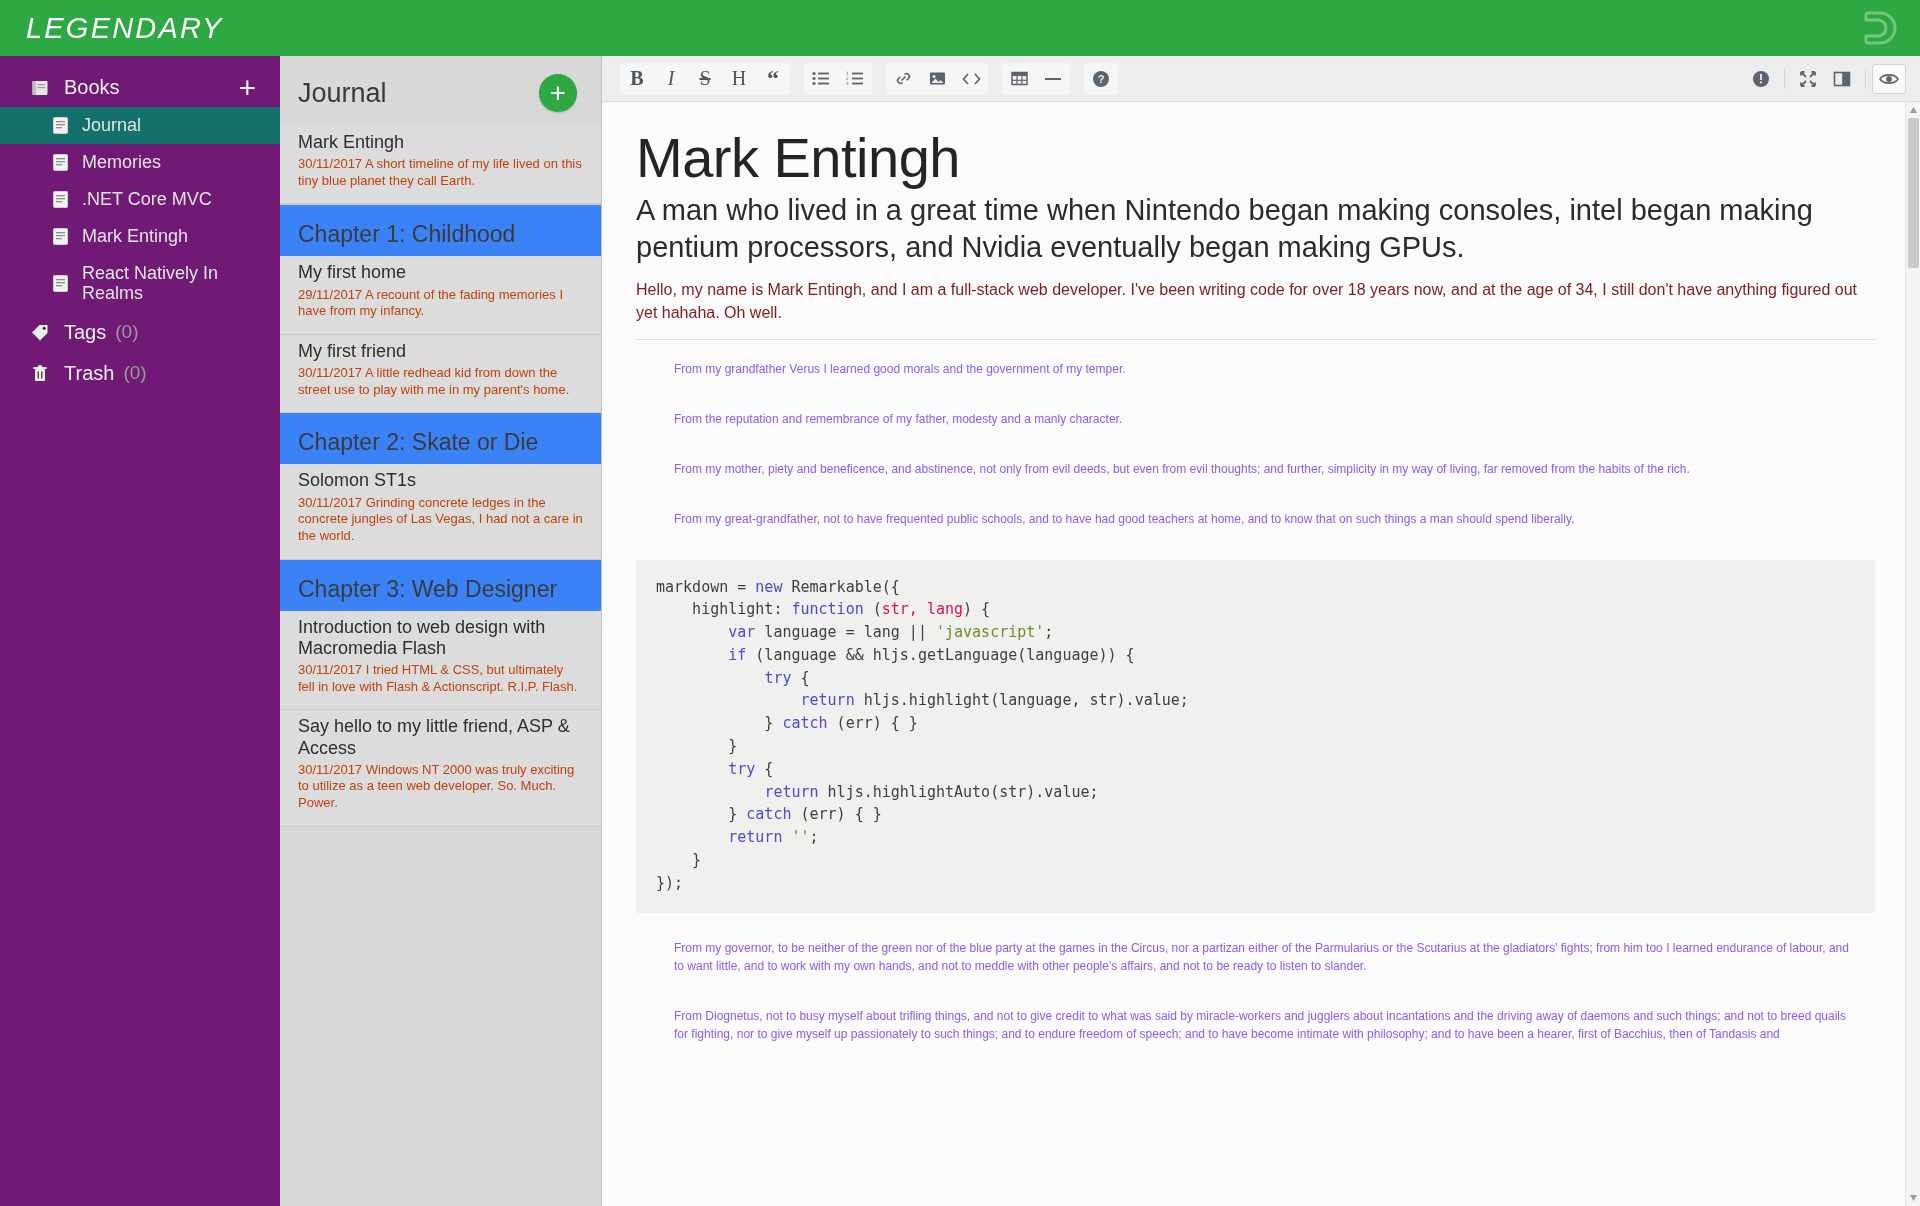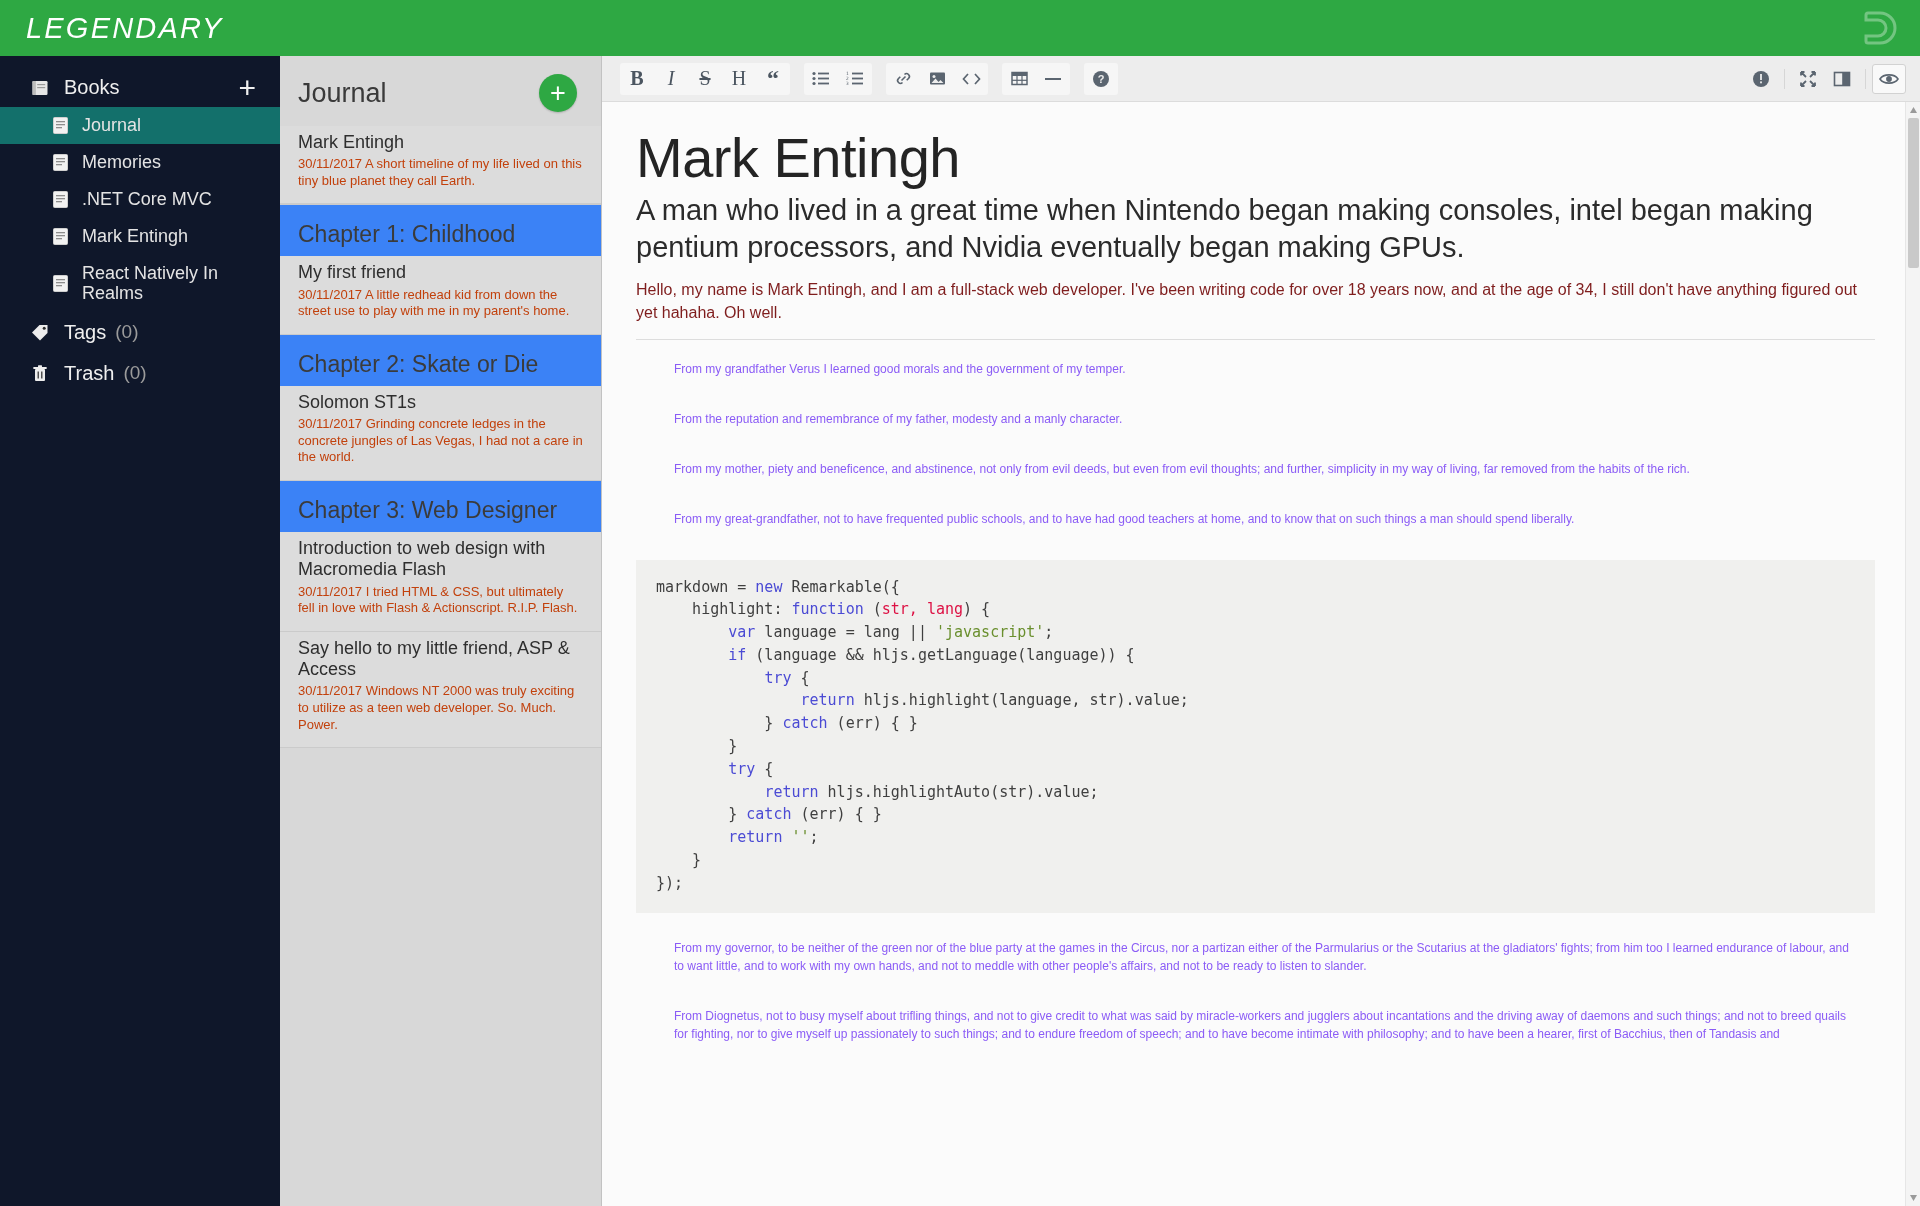--- a/index.html
+++ b/index.html
@@ -31,21 +31,21 @@
     line-height: 1;
   }
   .brand-mark { width: 40px; height: 40px; opacity: .55; }
 
   
   .body-row { display: flex; flex: 1; min-height: 0; }
 
   
   .sidebar {
     width: 280px; min-width: 280px;
-    background: #0f172a;
+    background: #701a75;
     color: #e8e8e8;
     padding-top: 12px;
     overflow: hidden;
   }
   .side-head {
     display: flex; align-items: center;
     padding: 8px 20px 8px 30px;
     font-size: 20px; color: #efefef;
   }
   .side-head .ic { margin-right: 14px; display:flex; }
@@ -306,20 +306,27 @@
           <div class="note-title">Mark Entingh</div>
           <div class="note-snip">
             <span>30/11/2017 </span>
             <span>A short timeline of my life lived on this tiny blue planet they call Earth.</span>
           </div>
         </div>
       </div>
 
       <div class="group">
         <div class="chapter">Chapter 1: Childhood</div>
+        <div class="note">
+          <div class="note-title">My first home</div>
+          <div class="note-snip">
+            <span>29/11/2017 </span>
+            <span>A recount of the fading memories I have from my infancy.</span>
+          </div>
+        </div>
         <div class="note">
           <div class="note-title">My first friend</div>
           <div class="note-snip">
             <span>30/11/2017 </span>
             <span>A little redhead kid from down the street use to play with me in my parent's home.</span>
           </div>
         </div>
       </div>
 
       <div class="group">

